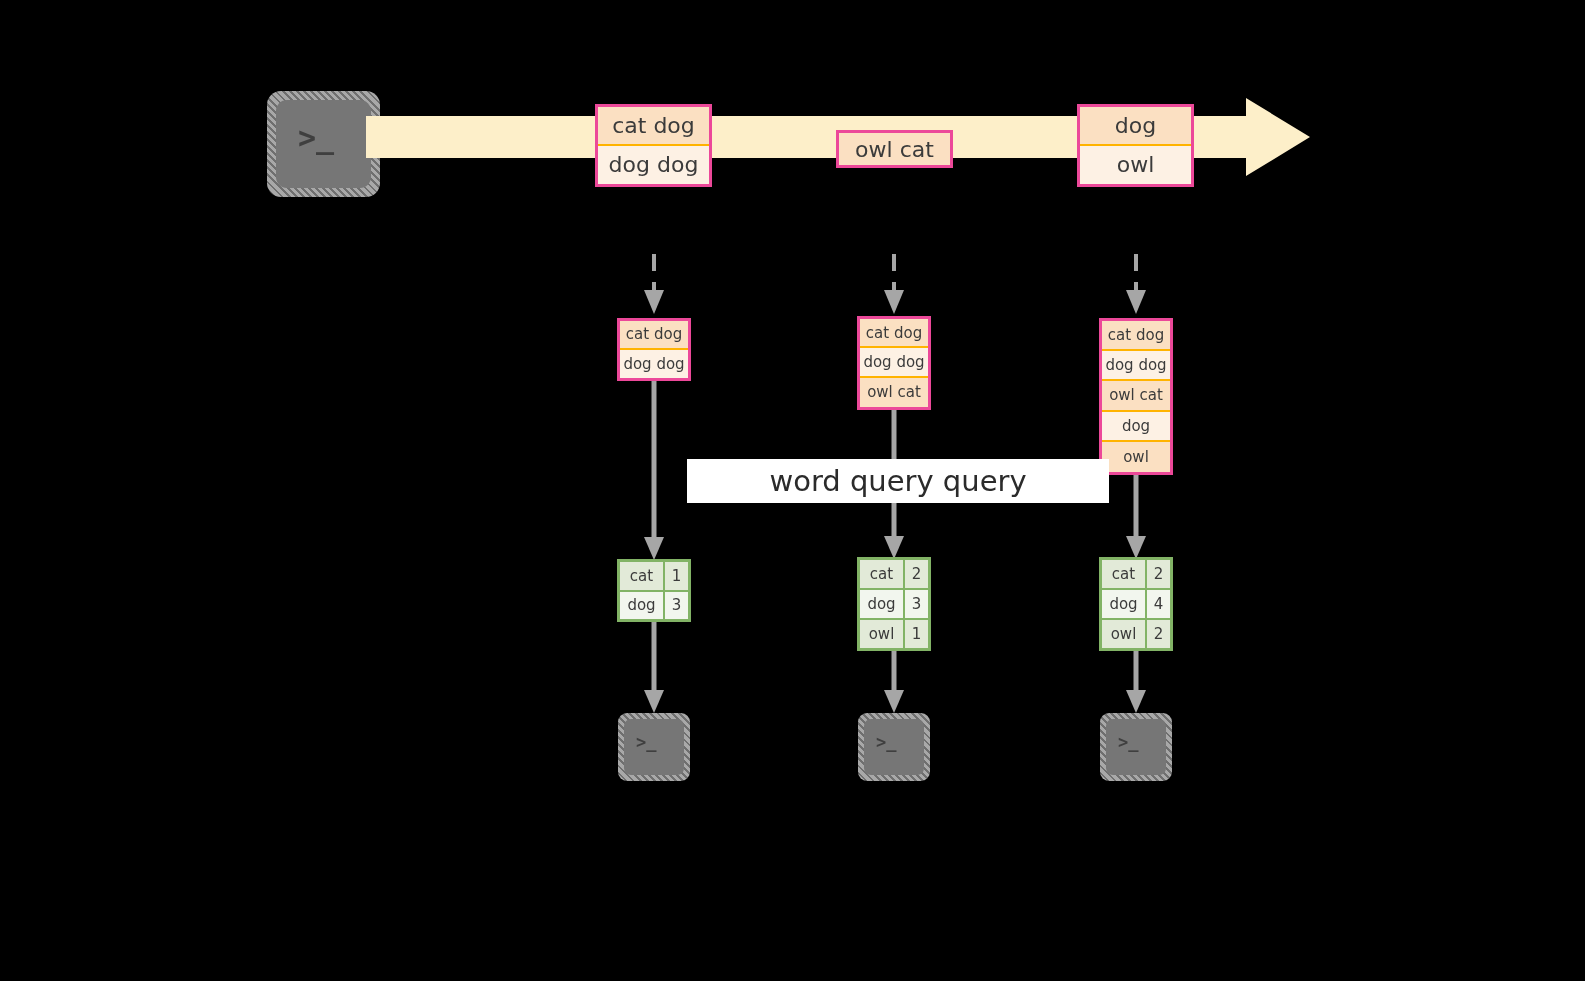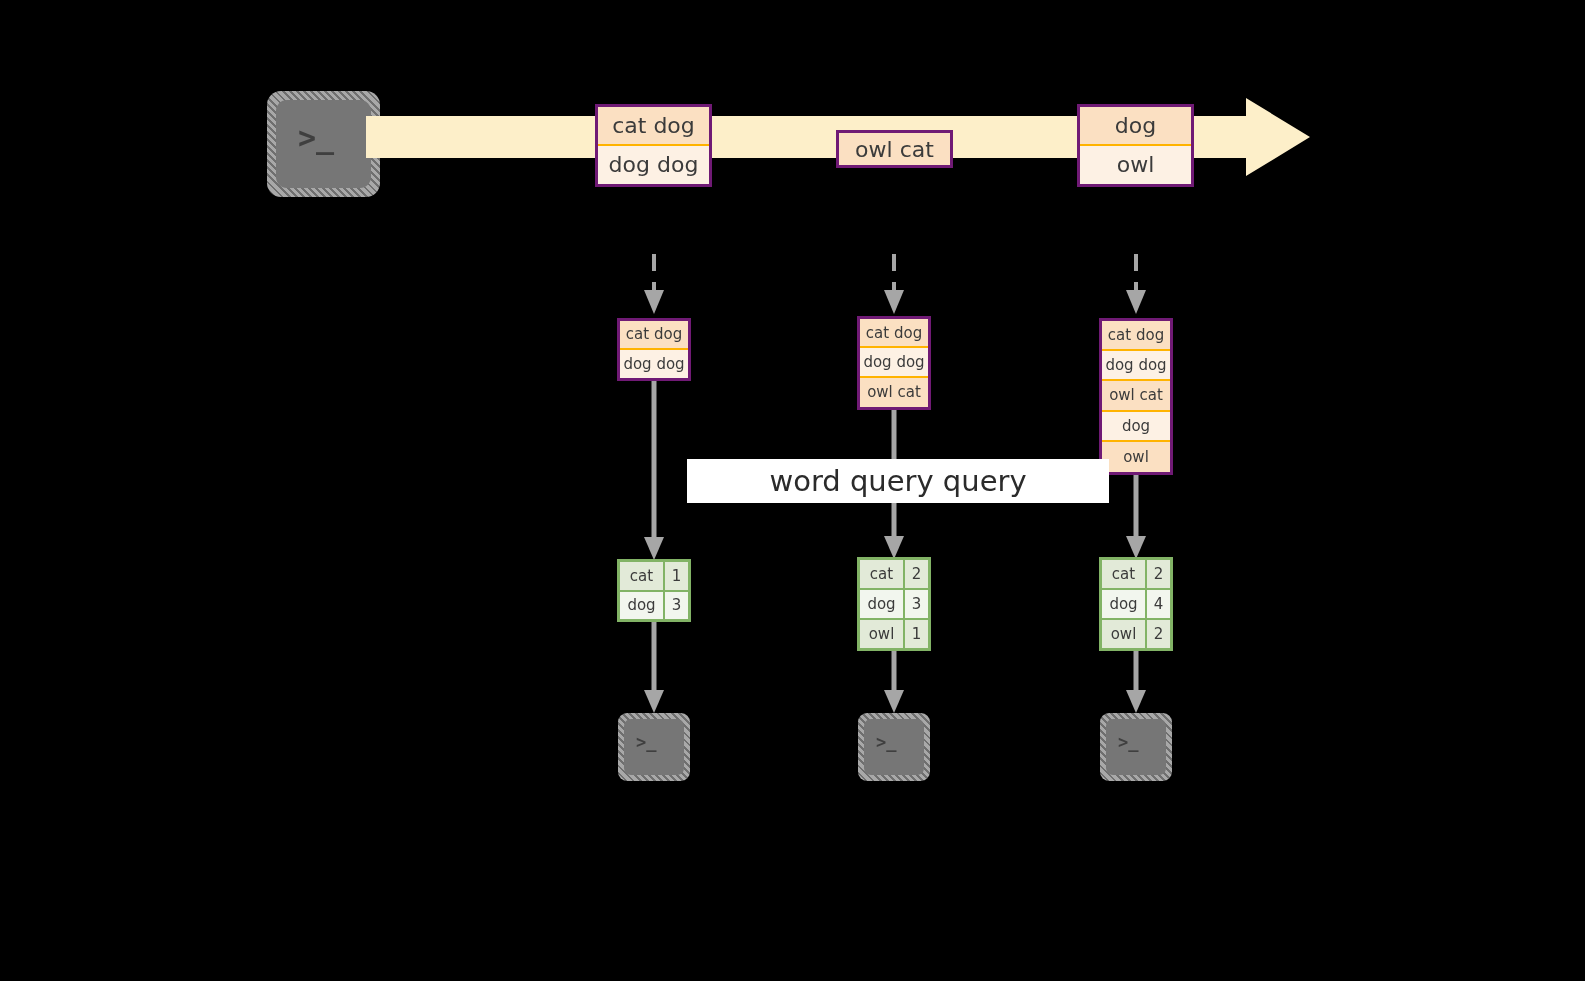--- a/index.html
+++ b/index.html
@@ -46,21 +46,21 @@
 
   
   .stream-arrow {
     position: absolute;
   }
 
   
   .ev-stack {
     position: absolute;
     box-sizing: border-box;
-    border: 3px solid #701a75;
+    border: 3px solid #ec4899;
     background: #eab308;
   }
   .ev-row {
     box-sizing: border-box;
     border-bottom: 2px solid #FFB300;
     display: flex;
     align-items: center;
     justify-content: center;
     color: #3b3b3b;
     white-space: nowrap;

